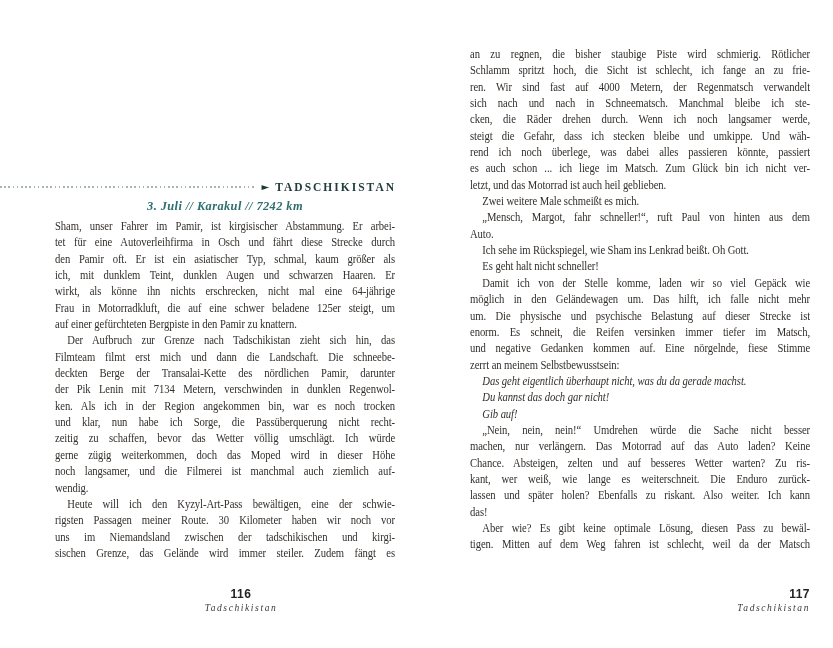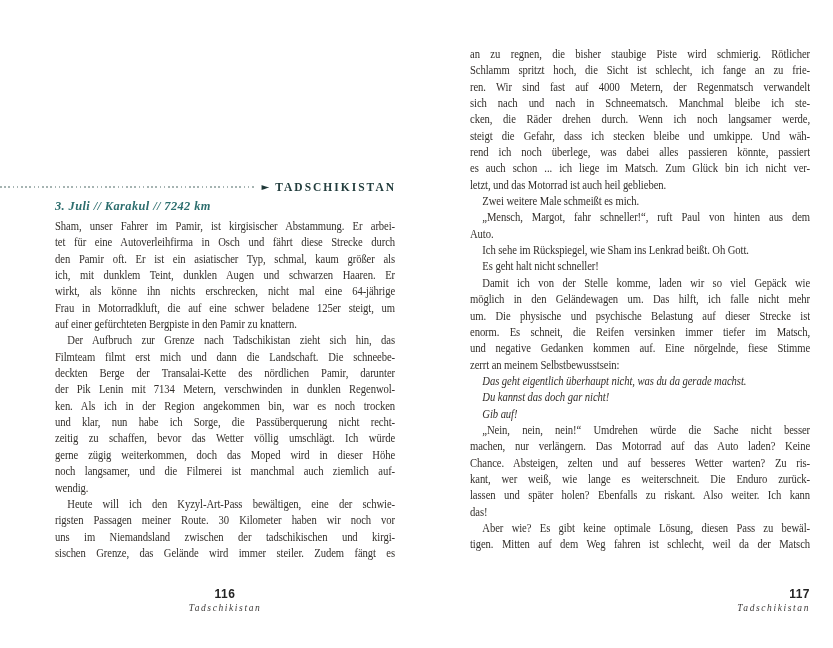--- a/index.html
+++ b/index.html
@@ -45,21 +45,21 @@
     font-size: 11.5px;
     letter-spacing: 2px;
     color: #213c3c;
   }
 
   .dateline {
     position: absolute;
     left: 55px;
     top: 199px;
     width: 340px;
-    text-align: left;
+    text-align: center;
     font-weight: bold;
     font-style: italic;
     font-size: 12.4px;
     letter-spacing: 0.4px;
     color: #2d6e6e;
   }
 
   
   .body-col {
     position: absolute;
@@ -81,21 +81,21 @@
   }
   .line.just { text-align: justify; text-align-last: justify; }
   .line.indent { text-indent: 14px; }
   .line.it { font-style: italic; }
 
   footer {
     position: absolute;
     width: 340px;
     text-align: center;
   }
-  .footer-left  { left: 55px;  top: 587px; }
+  .footer-left  { left: 71px;  top: 587px; }
   .footer-right { left: 470px; top: 587px; text-align: right; }
   .page-number {
     font-family: "Liberation Sans", sans-serif;
     font-weight: bold;
     font-size: 12px;
     letter-spacing: 0.5px;
     color: #232323;
   }
   .chapter-footer {
     margin-top: 2px;

